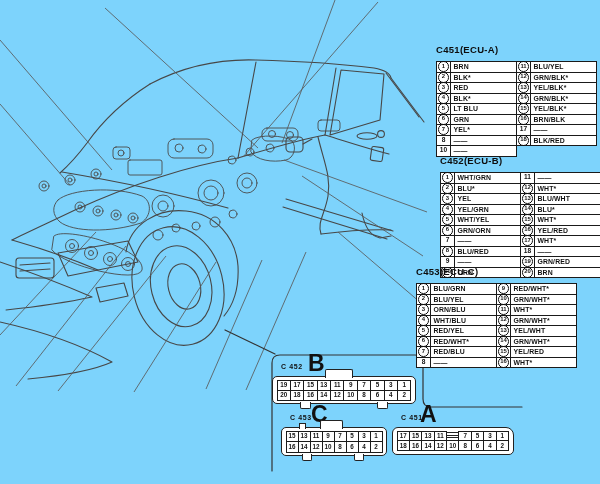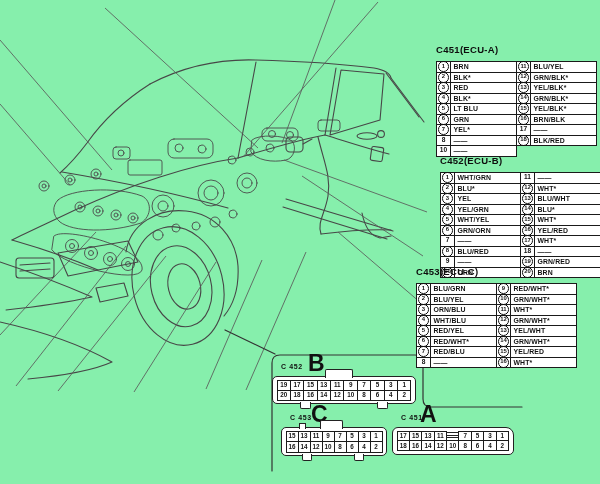--- a/index.html
+++ b/index.html
@@ -1,16 +1,16 @@
 <!DOCTYPE html>
 <html><head>
 <meta charset="utf-8">
 <style>
   html,body{margin:0;padding:0;background:#ffffff;}
-  .screen{position:relative;width:600px;height:484px;background:#86efac;overflow:hidden;
+  .screen{position:relative;width:600px;height:484px;background:#7dd3fc;overflow:hidden;
           font-family:"Liberation Sans",sans-serif;color:#111;}
   svg{position:absolute;left:0;top:0;z-index:1;}
 
   
   .ecu-table{position:absolute;width:164px;z-index:2;}
   .ecu-title{height:15px;margin-bottom:2px;font-weight:bold;font-size:9.5px;letter-spacing:.3px;
              font-family:"Liberation Sans",sans-serif;color:#0d0d0d;}
   .ecu-cols{position:relative;}
   .ecu-col{position:absolute;top:0;width:81px;}
   .ecu-col.left{left:0;}

